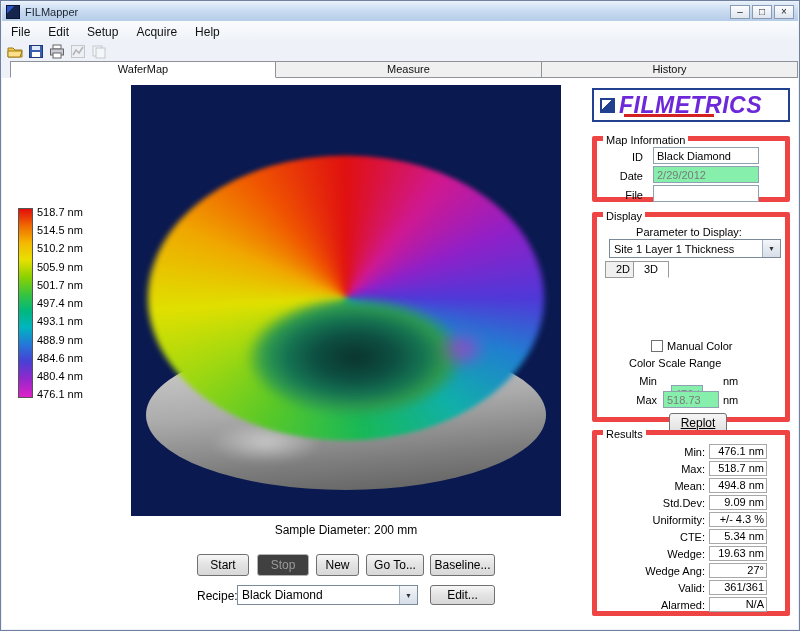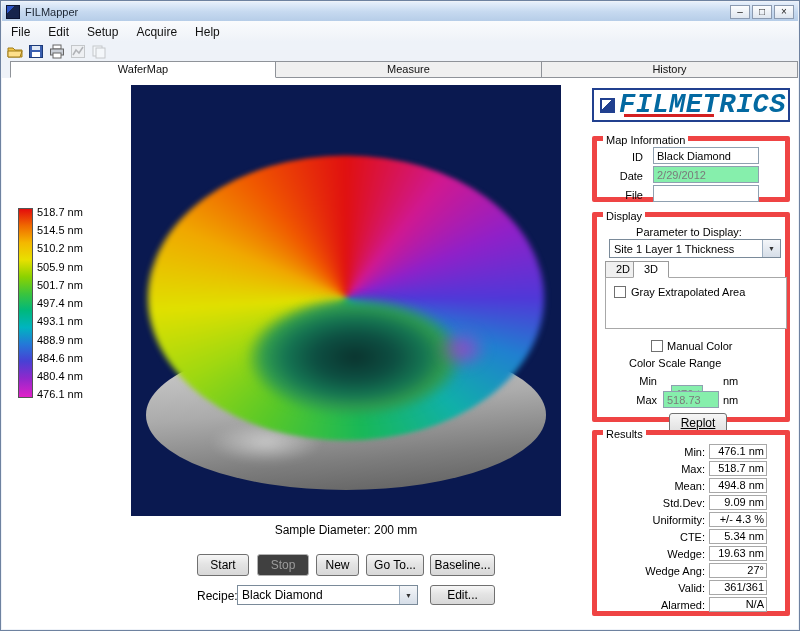--- a/index.html
+++ b/index.html
@@ -92,22 +92,22 @@
   .dropdown .dd-text{flex:1;padding:0 4px;white-space:nowrap;overflow:hidden;}
   .dd-arrow{width:17px;align-self:stretch;background:linear-gradient(#f4f6f9,#d6dee8);
     border-left:1px solid #9fb0c2;font-size:7px;display:flex;align-items:center;
     justify-content:center;color:#333;}
 
   
   .logo-box{position:absolute;left:590px;top:10px;width:198px;height:34px;box-sizing:border-box;
     border:2px solid #21408f;background:#fff;display:flex;align-items:center;padding-left:6px;}
   .logo-glyph{width:15px;height:15px;border:2px solid #21408f;box-sizing:border-box;
     background:linear-gradient(135deg,#fff 45%,#21408f 45%);margin-right:4px;}
-  .logo-text{font-size:27px;font-weight:bold;font-style:italic;color:#0369a1;
-    letter-spacing:.5px;font-family:Liberation Mono, monospace;}
+  .logo-text{font-size:23px;font-weight:bold;font-style:italic;color:#6d28d9;
+    letter-spacing:.5px;font-family:Liberation Sans, sans-serif;}
   .logo-red{position:absolute;left:30px;bottom:3px;width:90px;height:3px;background:#d42020;}
 
   .groupbox{position:absolute;box-sizing:border-box;border:5px solid #ef4444;border-radius:2px;}
   .group-title{position:absolute;top:-7px;left:6px;background:#fff;padding:0 3px;
     font-size:11px;color:#000;}
 
   .fld-label{position:absolute;font-size:11px;color:#000;text-align:right;}
   .fld{position:absolute;box-sizing:border-box;height:17px;border:1px solid #8fa0b0;
     background:#fff;font-size:11px;padding:0 3px;font-family:"Liberation Sans",sans-serif;
     color:#000;}
@@ -254,24 +254,20 @@
       <span class="group-title">Display</span>
 
       <span class="fld-label" style="left:12px;top:9px;width:160px;text-align:center">Parameter to Display:</span>
       <div class="dropdown" style="left:12px;top:22px;width:172px;height:19px;font-size:11px">
         <span class="dd-text">Site 1 Layer 1 Thickness</span>
         <span class="dd-arrow">▼</span>
       </div>
 
       <div class="mini-tab" style="left:8px;top:44px">2D</div>
       <div class="mini-tab active" style="left:36px;top:44px">3D</div>
-      <div class="tab-panel" style="left:8px;top:60px;width:182px;height:52px">
-        <span class="checkbox" style="left:8px;top:8px"></span>
-        <span class="cb-label" style="left:25px;top:8px">Gray Extrapolated Area</span>
-      </div>
 
       <span class="checkbox" style="left:54px;top:123px"></span>
       <span class="cb-label" style="left:70px;top:123px">Manual Color</span>
 
       <span class="fld-label" style="left:32px;top:140px;width:130px;text-align:left">Color Scale Range</span>
 
       <span class="fld-label" style="left:34px;top:158px;width:26px">Min</span>
       <input class="fld ro" style="left: 74px; top: 155px; width: 32px; margin-top: 13px;" readonly="" value="476.1">
       <span class="fld-label" style="left:126px;top:158px;width:22px;text-align:left">nm</span>
 

